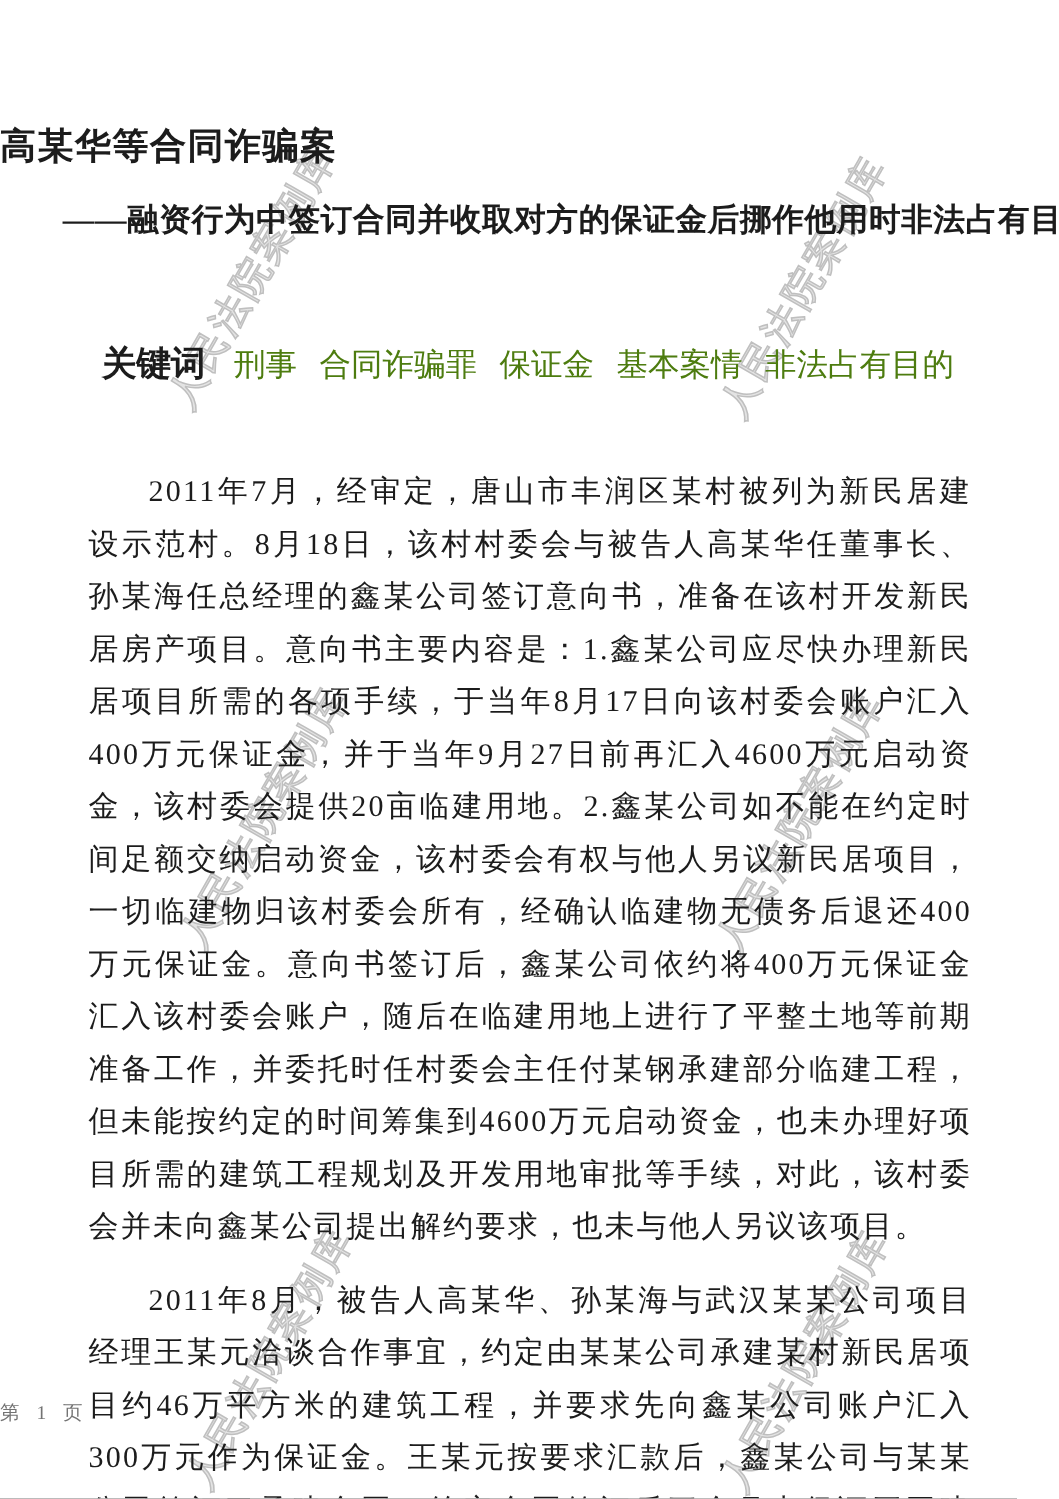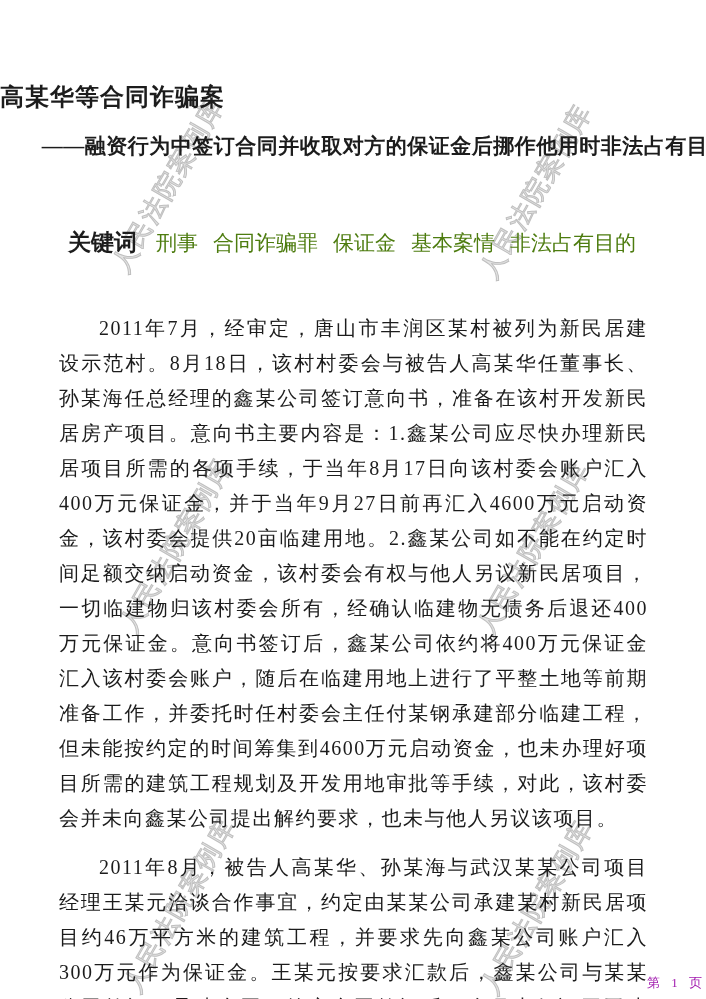--- a/index.html
+++ b/index.html
@@ -99,27 +99,27 @@
     width: 617px;
     text-align: justify;
     font-size: 20px;
     line-height: 35px;
     letter-spacing: 1.5px;
   }
   .body-text p { margin: 14px; text-indent: 2em; }
 
   .footer {
     position: absolute;
-    top: 974px;
+    top: 933px;
     left: 0;
     width: 100%;
-    text-align: right;
+    text-align: left;
     font-size: 13px;
     letter-spacing: 4px;
-    color: #a21caf;
+    color: #737373;
   }
 </style>
 </head>
 <body>
 
 <div class="page">
 
   <div class="watermark-layer">
     <div class="watermark" style="left:168px; top:185px;">人民法院案例库</div>
     <div class="watermark" style="left:536px; top:191px;">人民法院案例库</div>

